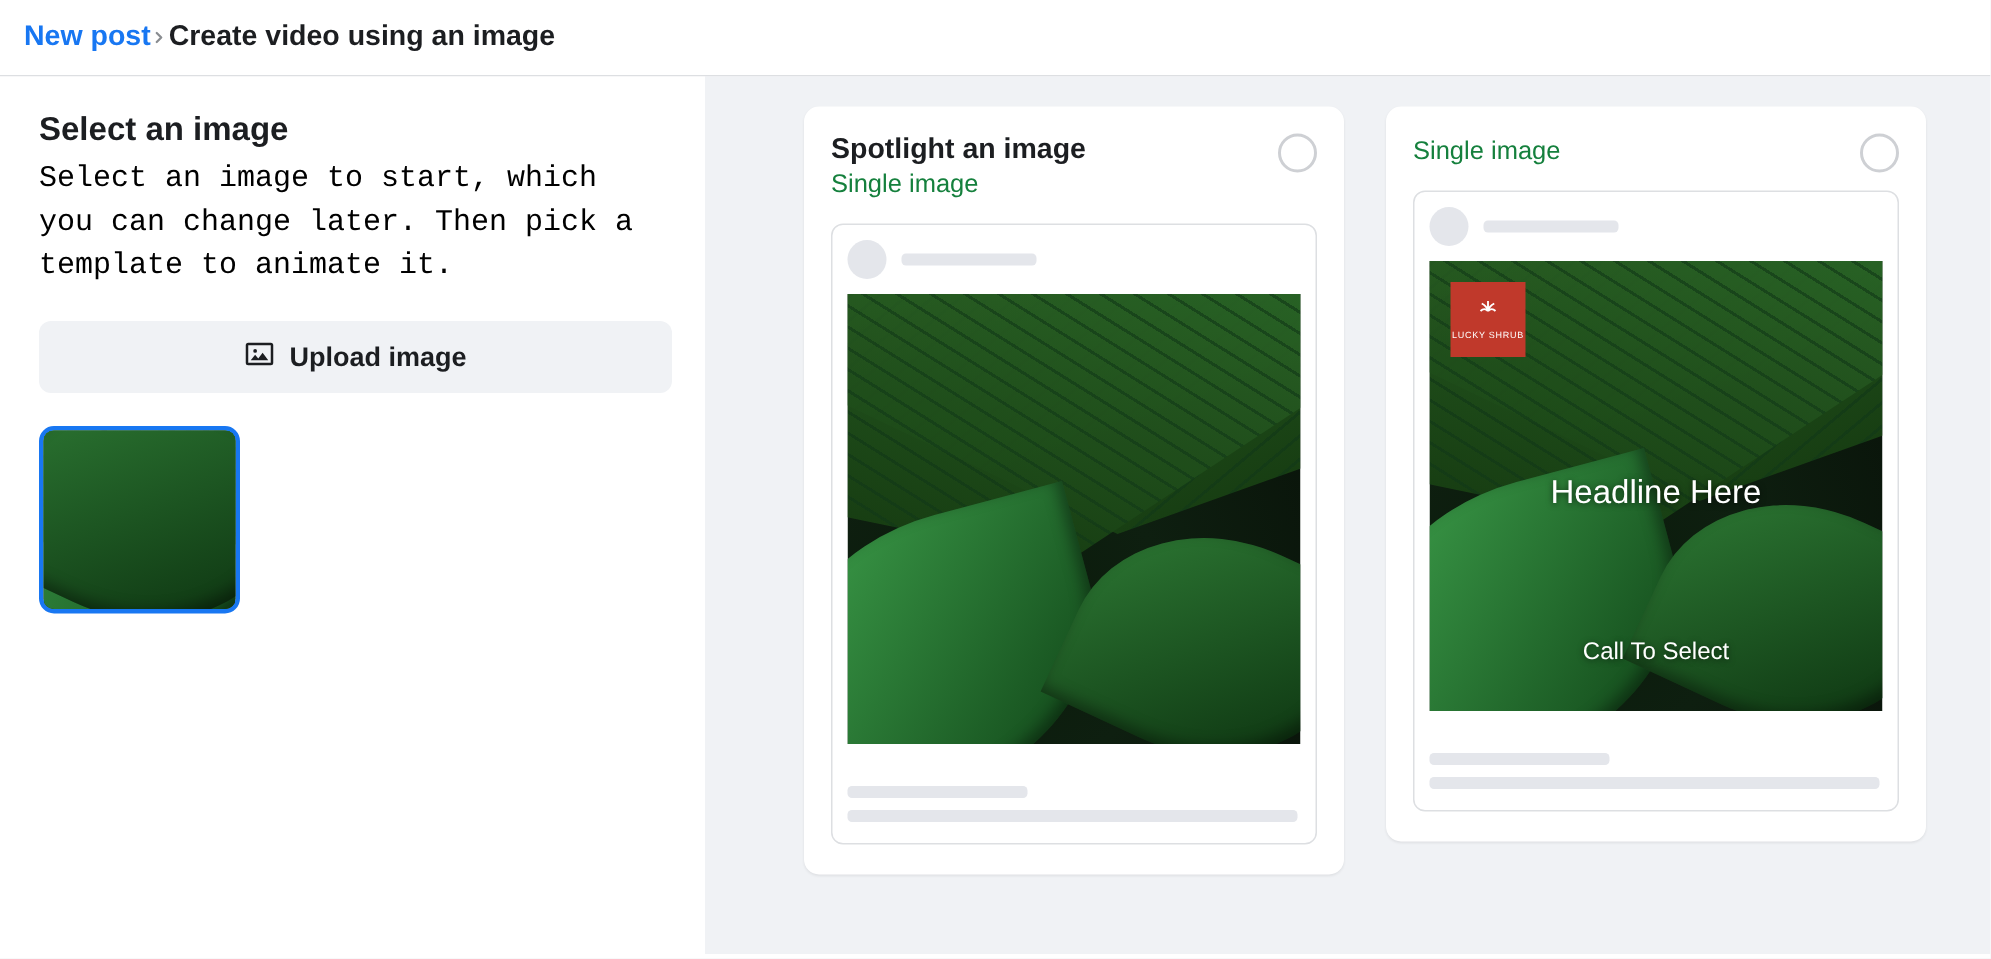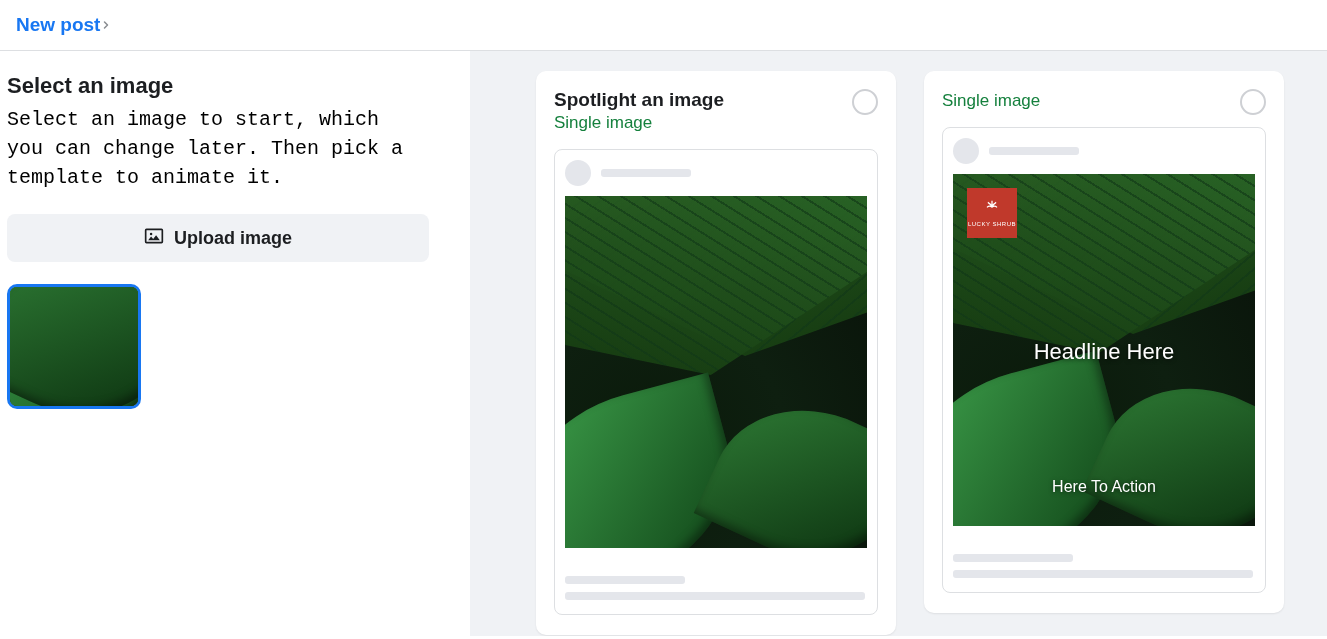--- a/index.html
+++ b/index.html
@@ -32,21 +32,21 @@
   .breadcrumb .current {
     font-weight: 700;
     color: #1c1e21;
   }
   .layout {
     display: flex;
     height: calc(100% - 54px);
   }
   .left-panel {
     width: 470px;
-    padding: 22px 16px 16px 7px;
+    padding: 22px 16px 16px 26px;
     background: #fff;
   }
   .left-title {
     font-size: 22px;
     font-weight: 700;
     margin-bottom: 6px;
   }
   .left-desc {
     font-size: 20px;
     color: #000000;
@@ -134,21 +134,21 @@
   .sk-circle {
     width: 26px; height: 26px; border-radius: 50%;
     background: #e4e6eb;
   }
   .sk-line { height: 8px; background: #e4e6eb; border-radius: 3px; }
   .sk-line.w1 { width: 90px; }
   .sk-line.w2 { width: 120px; }
   .sk-line.w3 { width: 300px; }
   .preview-img {
     width: 100%;
-    height: 352px;
+    height: 300px;
     position: relative;
     overflow: hidden;
     margin-bottom: 28px;
   }
   .plant {
     width: 100%; height: 100%;
     position: relative;
     background: radial-gradient(circle at 30% 70%, #0a1a0a 0%, #0e1f10 40%, #081008 100%);
     overflow: hidden;
   }
@@ -195,20 +195,21 @@
 </head>
 <body>
 
 <div class="breadcrumb">
   <span class="link">New post</span>
   <span class="chev">
     <svg width="12" height="12" viewBox="0 0 24 24" fill="none" stroke="#8a8d91" stroke-width="3" stroke-linecap="round" stroke-linejoin="round">
         <polyline points="9 18 15 12 9 6"></polyline>
       </svg>
   </span>
+  <span class="current">Create video using an image</span>
 </div>
 
 <div class="layout">
   <div class="left-panel">
     <div class="left-title">Select an image</div>
     <div class="left-desc">Select an image to start, which you can change later. Then pick a template to animate it.</div>
     <button class="upload-btn">
       <span>
         <svg width="20" height="20" viewBox="0 0 24 24" fill="#1c1e21">
             <path d="M21 3H3a2 2 0 0 0-2 2v14a2 2 0 0 0 2 2h18a2 2 0 0 0 2-2V5a2 2 0 0 0-2-2zm0 16H3V5h18v14zM8.5 11a1.5 1.5 0 1 0 0-3 1.5 1.5 0 0 0 0 3zM5 17l3.5-4.5 2.5 3 3.5-4.5L19 17H5z"></path>
@@ -275,21 +276,21 @@
             <div class="leaf l1"></div>
             <div class="leaf l2"></div>
           </div>
           <div class="logo-badge">
             <svg width="20" height="20" viewBox="0 0 24 24" fill="none" stroke="#fff" stroke-width="1.5">
                 <path d="M12 2v8M12 10c-2-2-4-2-6 0M12 10c2-2 4-2 6 0M12 10c-1-4-3-5-5-6M12 10c1-4 3-5 5-6"></path>
               </svg>
             <span>LUCKY SHRUB</span>
           </div>
           <div class="overlay-headline">Headline Here</div>
-          <div class="overlay-cta">Here To Action</div>
+          <div class="overlay-cta">Call To Select</div>
         </div>
         <div class="sk-after">
           <div class="sk-line w2"></div>
           <div class="sk-line w3"></div>
         </div>
       </div>
     </div>
 
   </div>
 </div>

